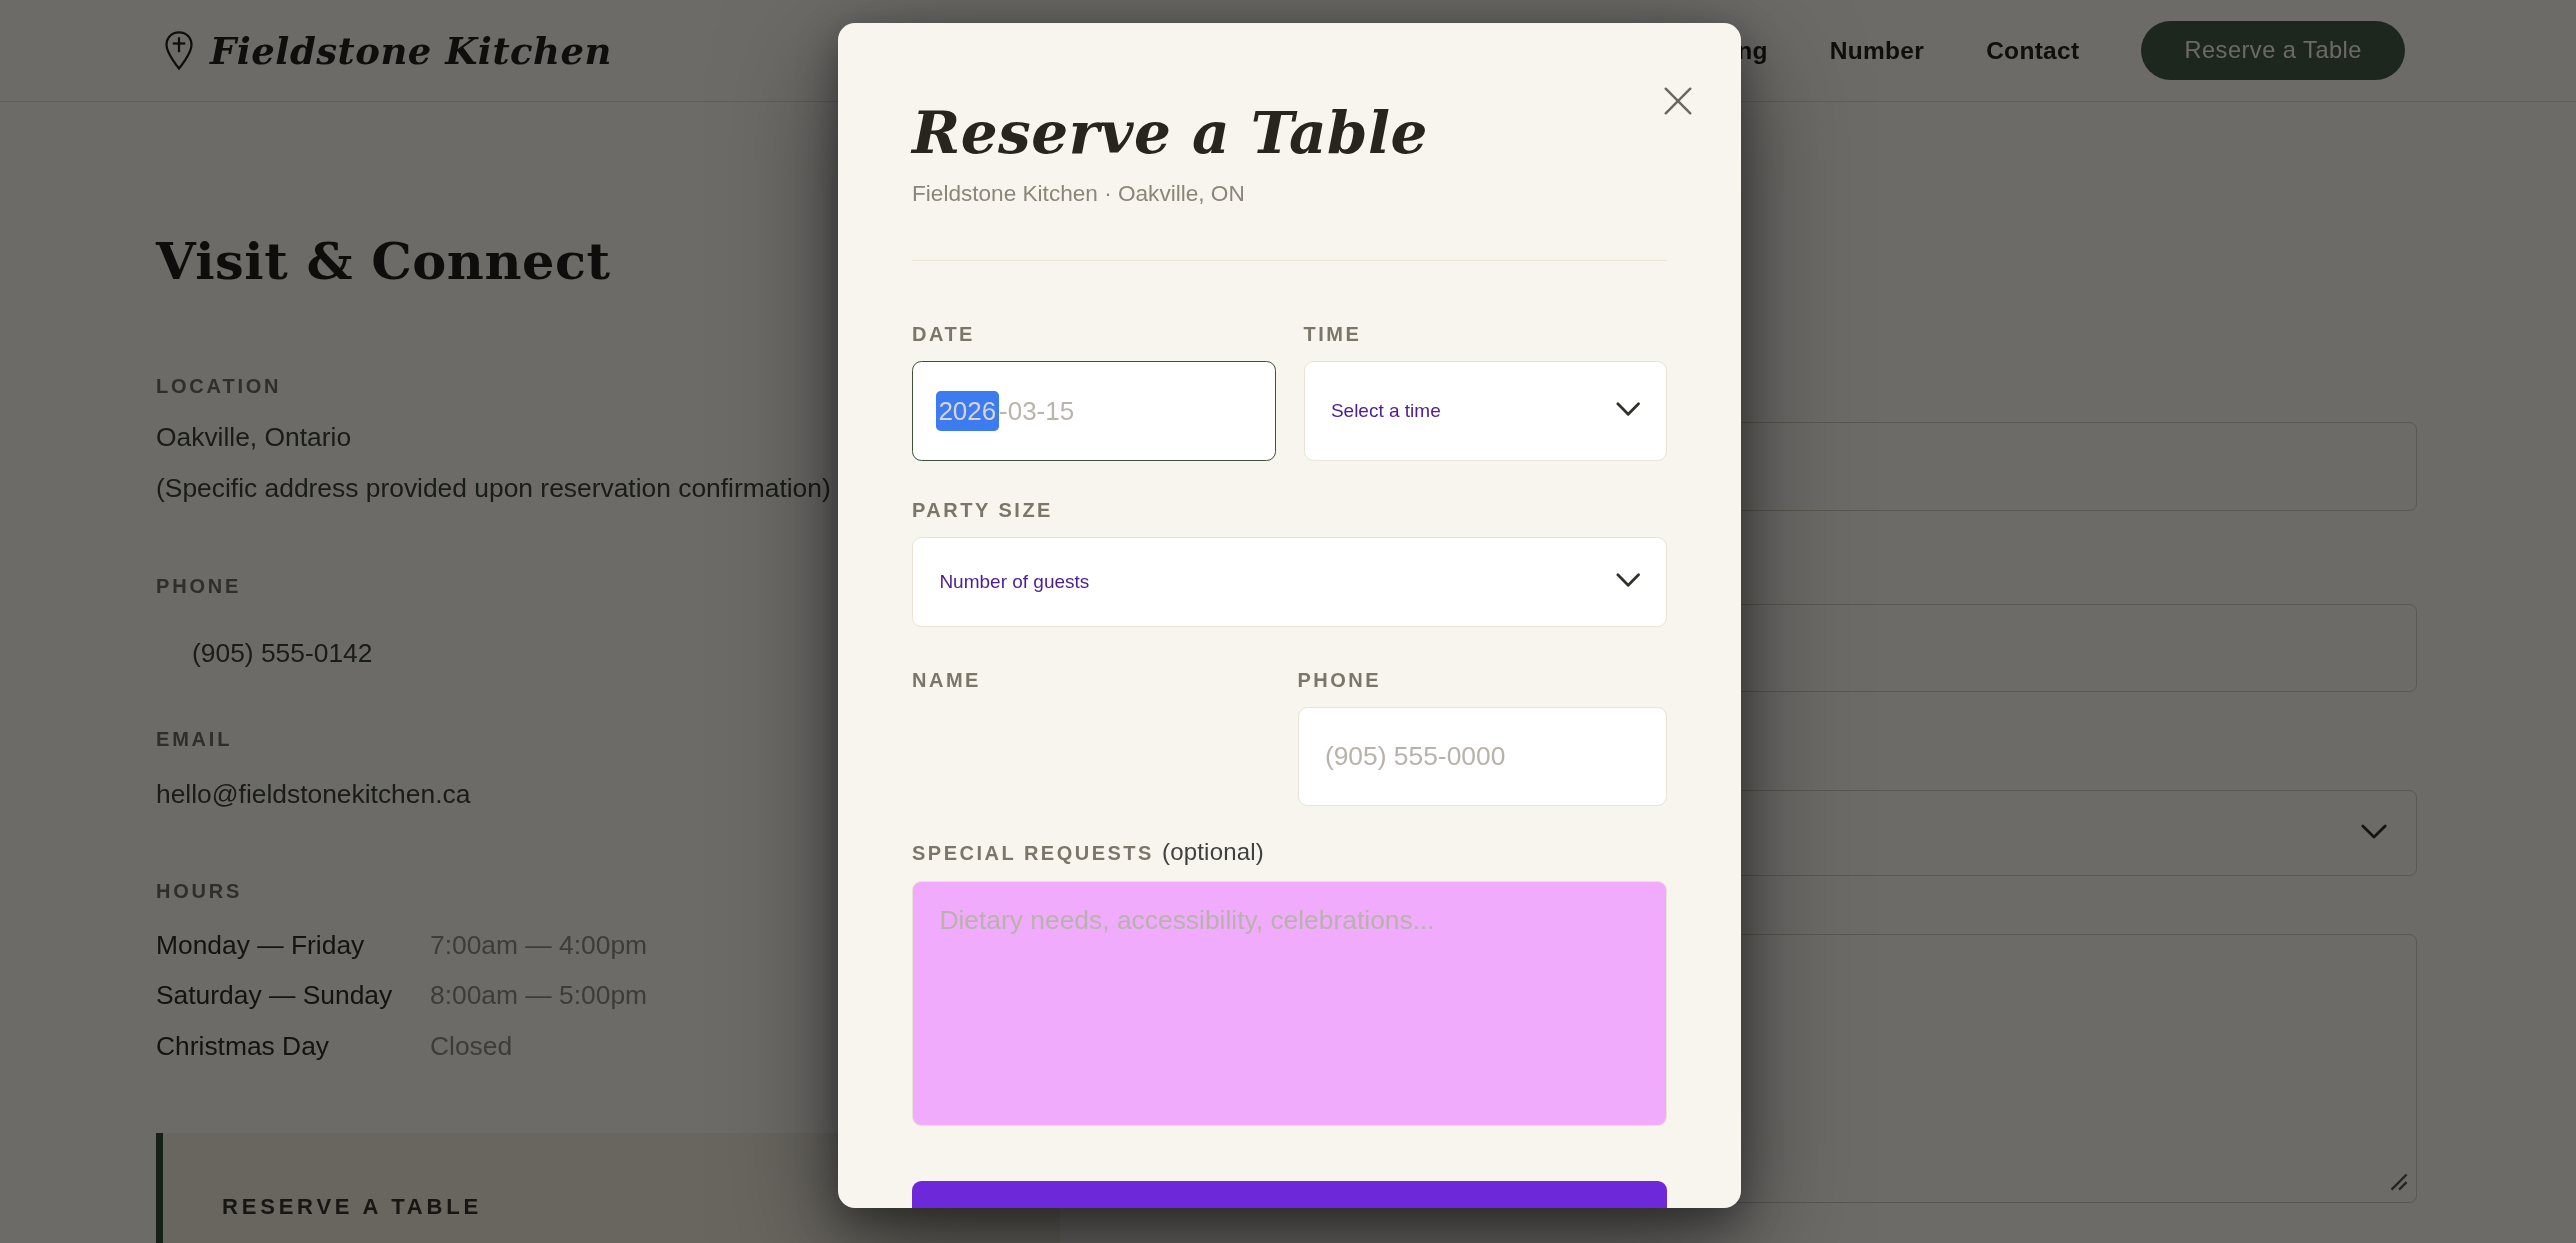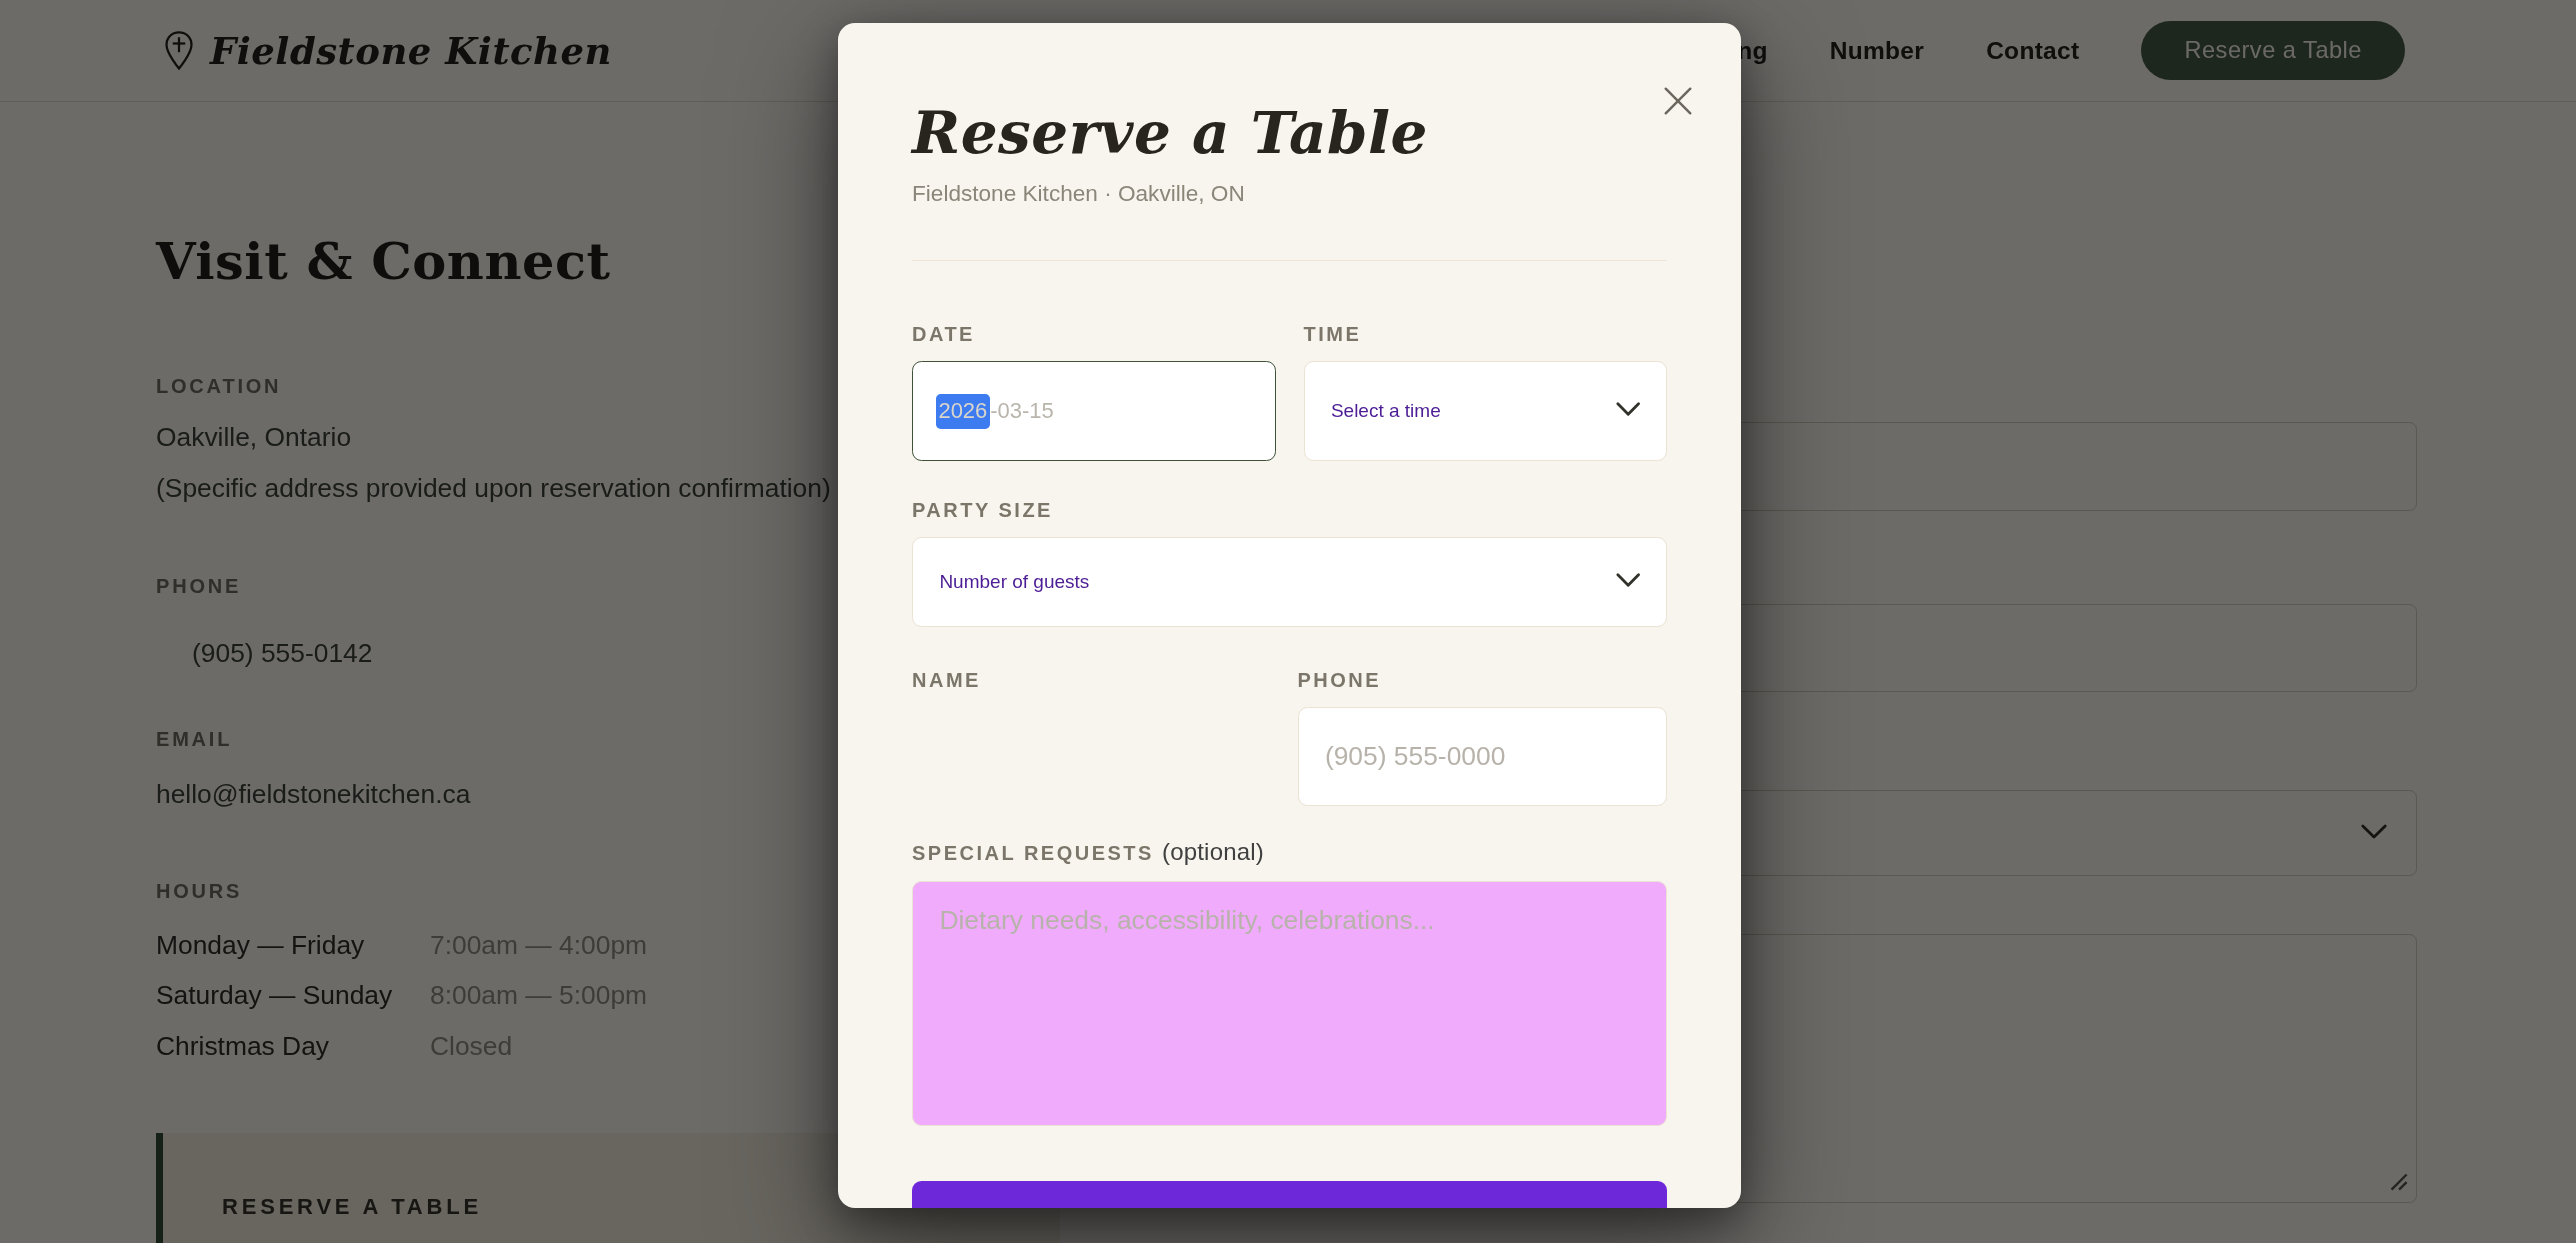--- a/index.html
+++ b/index.html
@@ -101,21 +101,21 @@
     display:block; font-size:20px; font-weight:700; letter-spacing:2.5px;
     color:#7b7669; margin-bottom:15px;
   }
   .label-optional { font-size:24px; font-weight:400; letter-spacing:0.2px; color:#404040; text-transform:none; }
 
   .box-input {
     height:100px; background:#ffffff; border:1.9px solid #eae2d3; border-radius:9.4px;
     display:flex; align-items:center; padding:0 26.4px; position:relative;
     font-size:19px; color:#4c1d95; cursor:pointer;
   }
-  .date-input { border-color:#3d5239; cursor:text; font-size:22px; color:#b9b5ac; padding:0 22.6px; }
+  .date-input { border-color:#3d5239; cursor:text; font-size:26px; color:#b9b5ac; padding:0 22.6px; }
   .date-seg-selected {
     background:#3c7cf0; color:#d9d5cc; border-radius:4.7px; padding:4.7px 2.8px;
   }
   .select-box .chev { position:absolute; right:24.5px; top:50%; transform:translateY(-50%); }
   .party-select { height:90px; }
 
   .text-input {
     width:100%; height:99px; background:#ffffff; border:1.9px solid #eae2d3; border-radius:9.4px;
     padding:0 26.4px; font-family:"Liberation Sans", sans-serif; font-size:26.4px; color:#23231e;
     outline:none;

